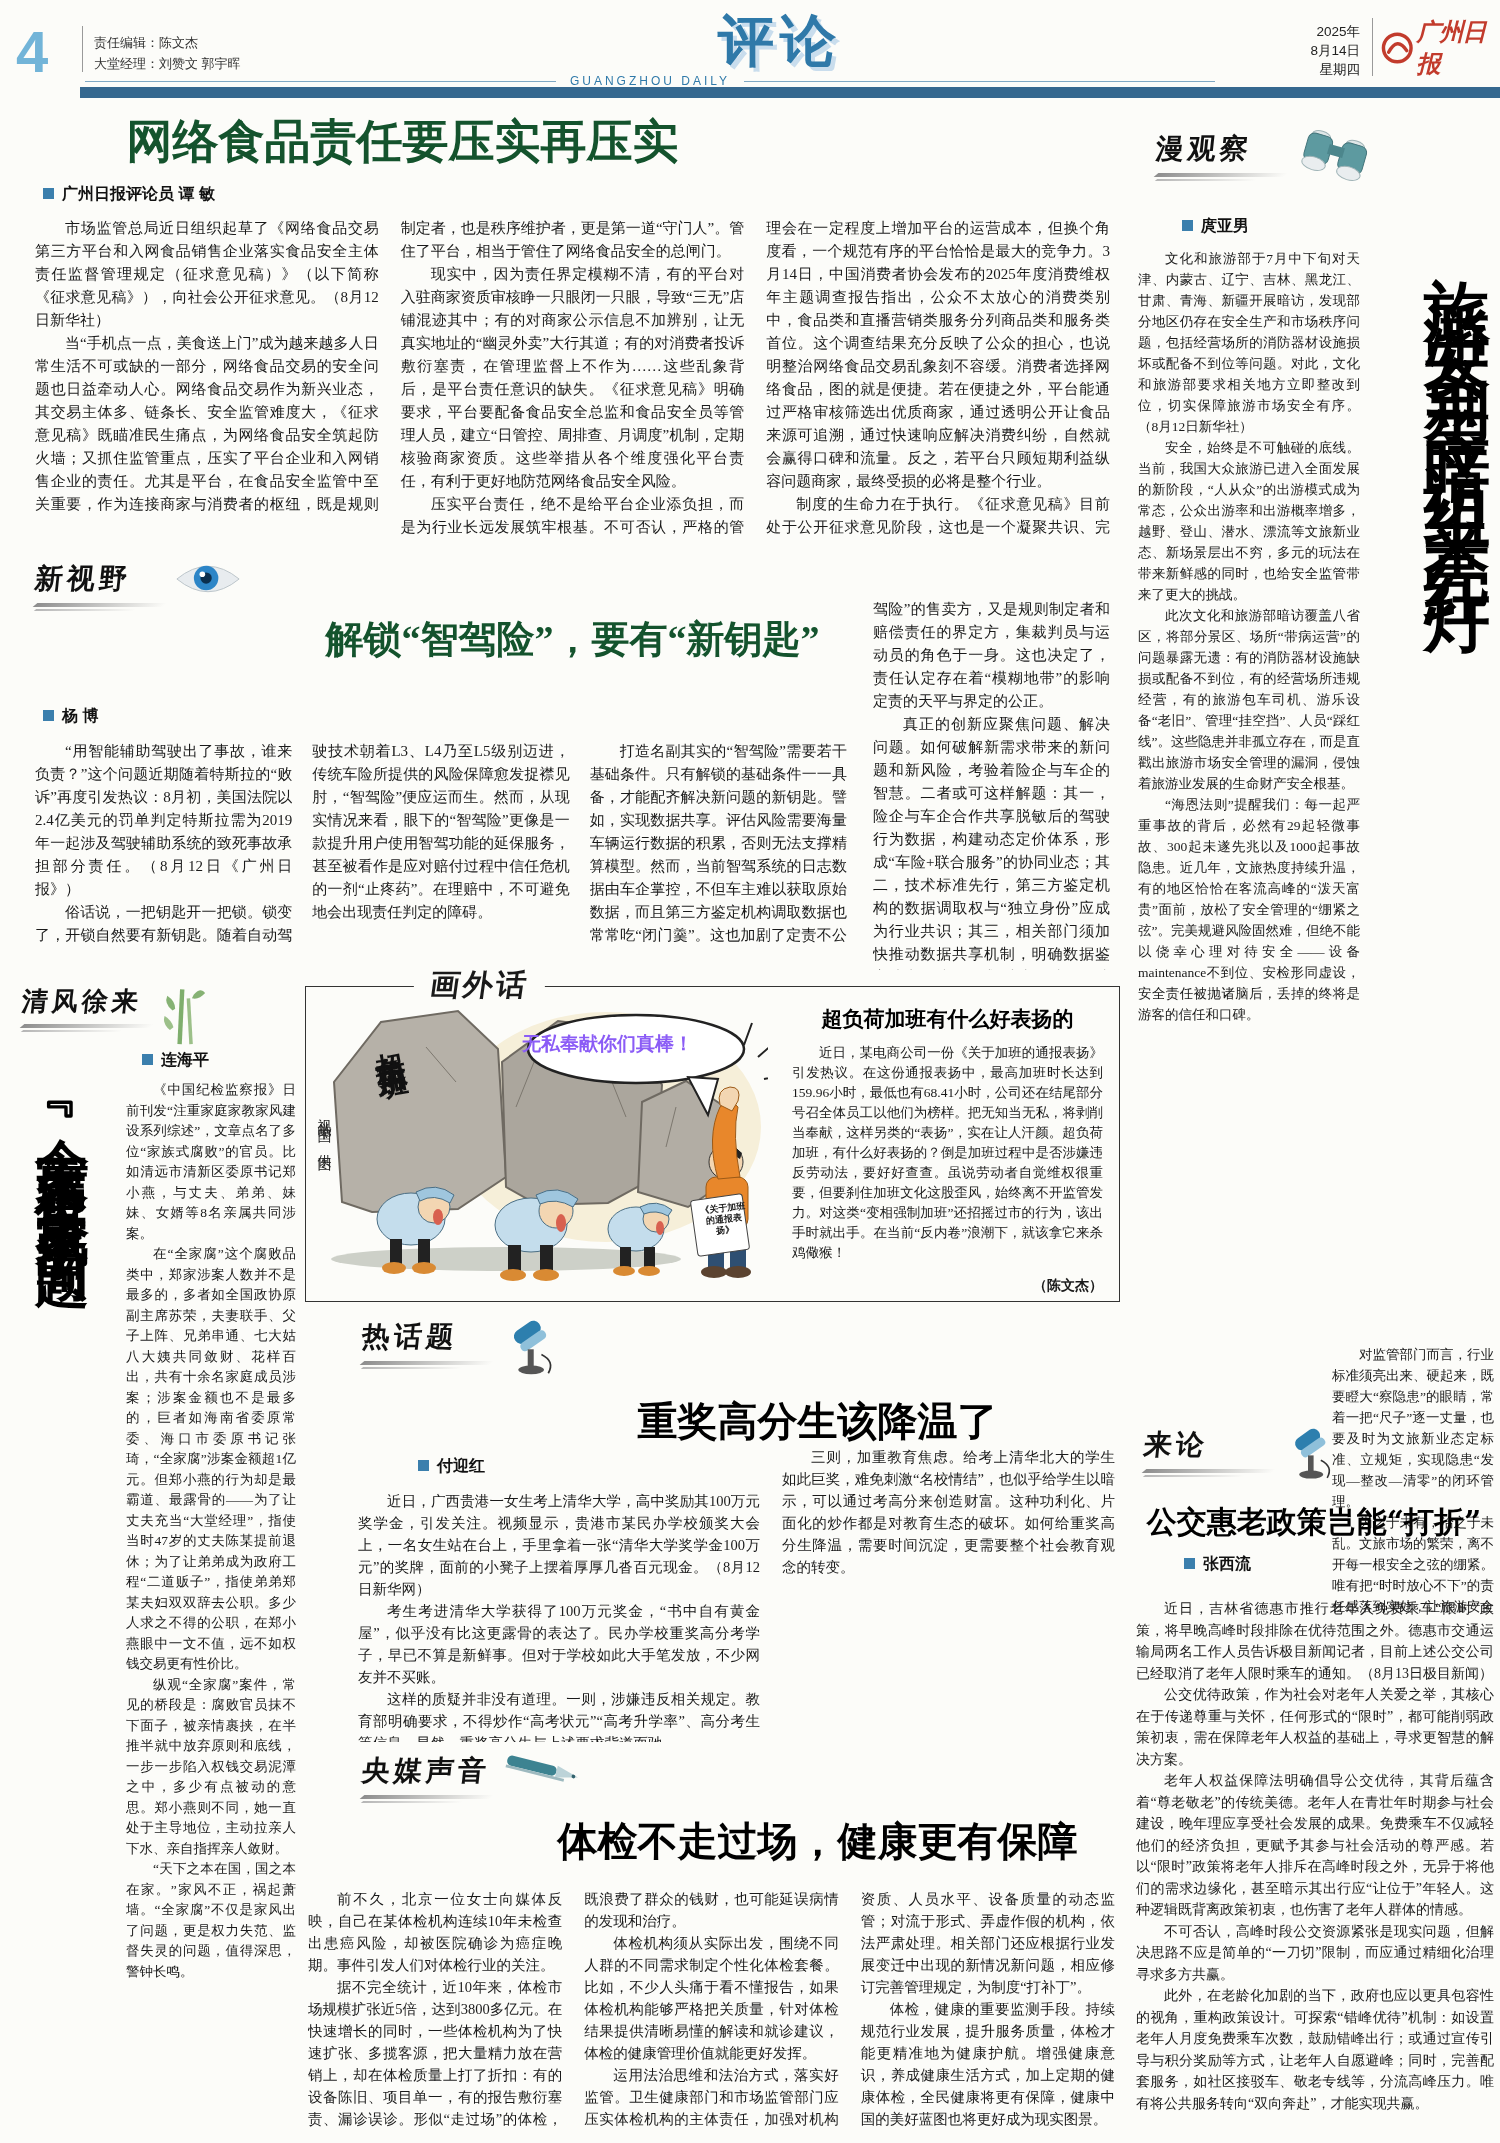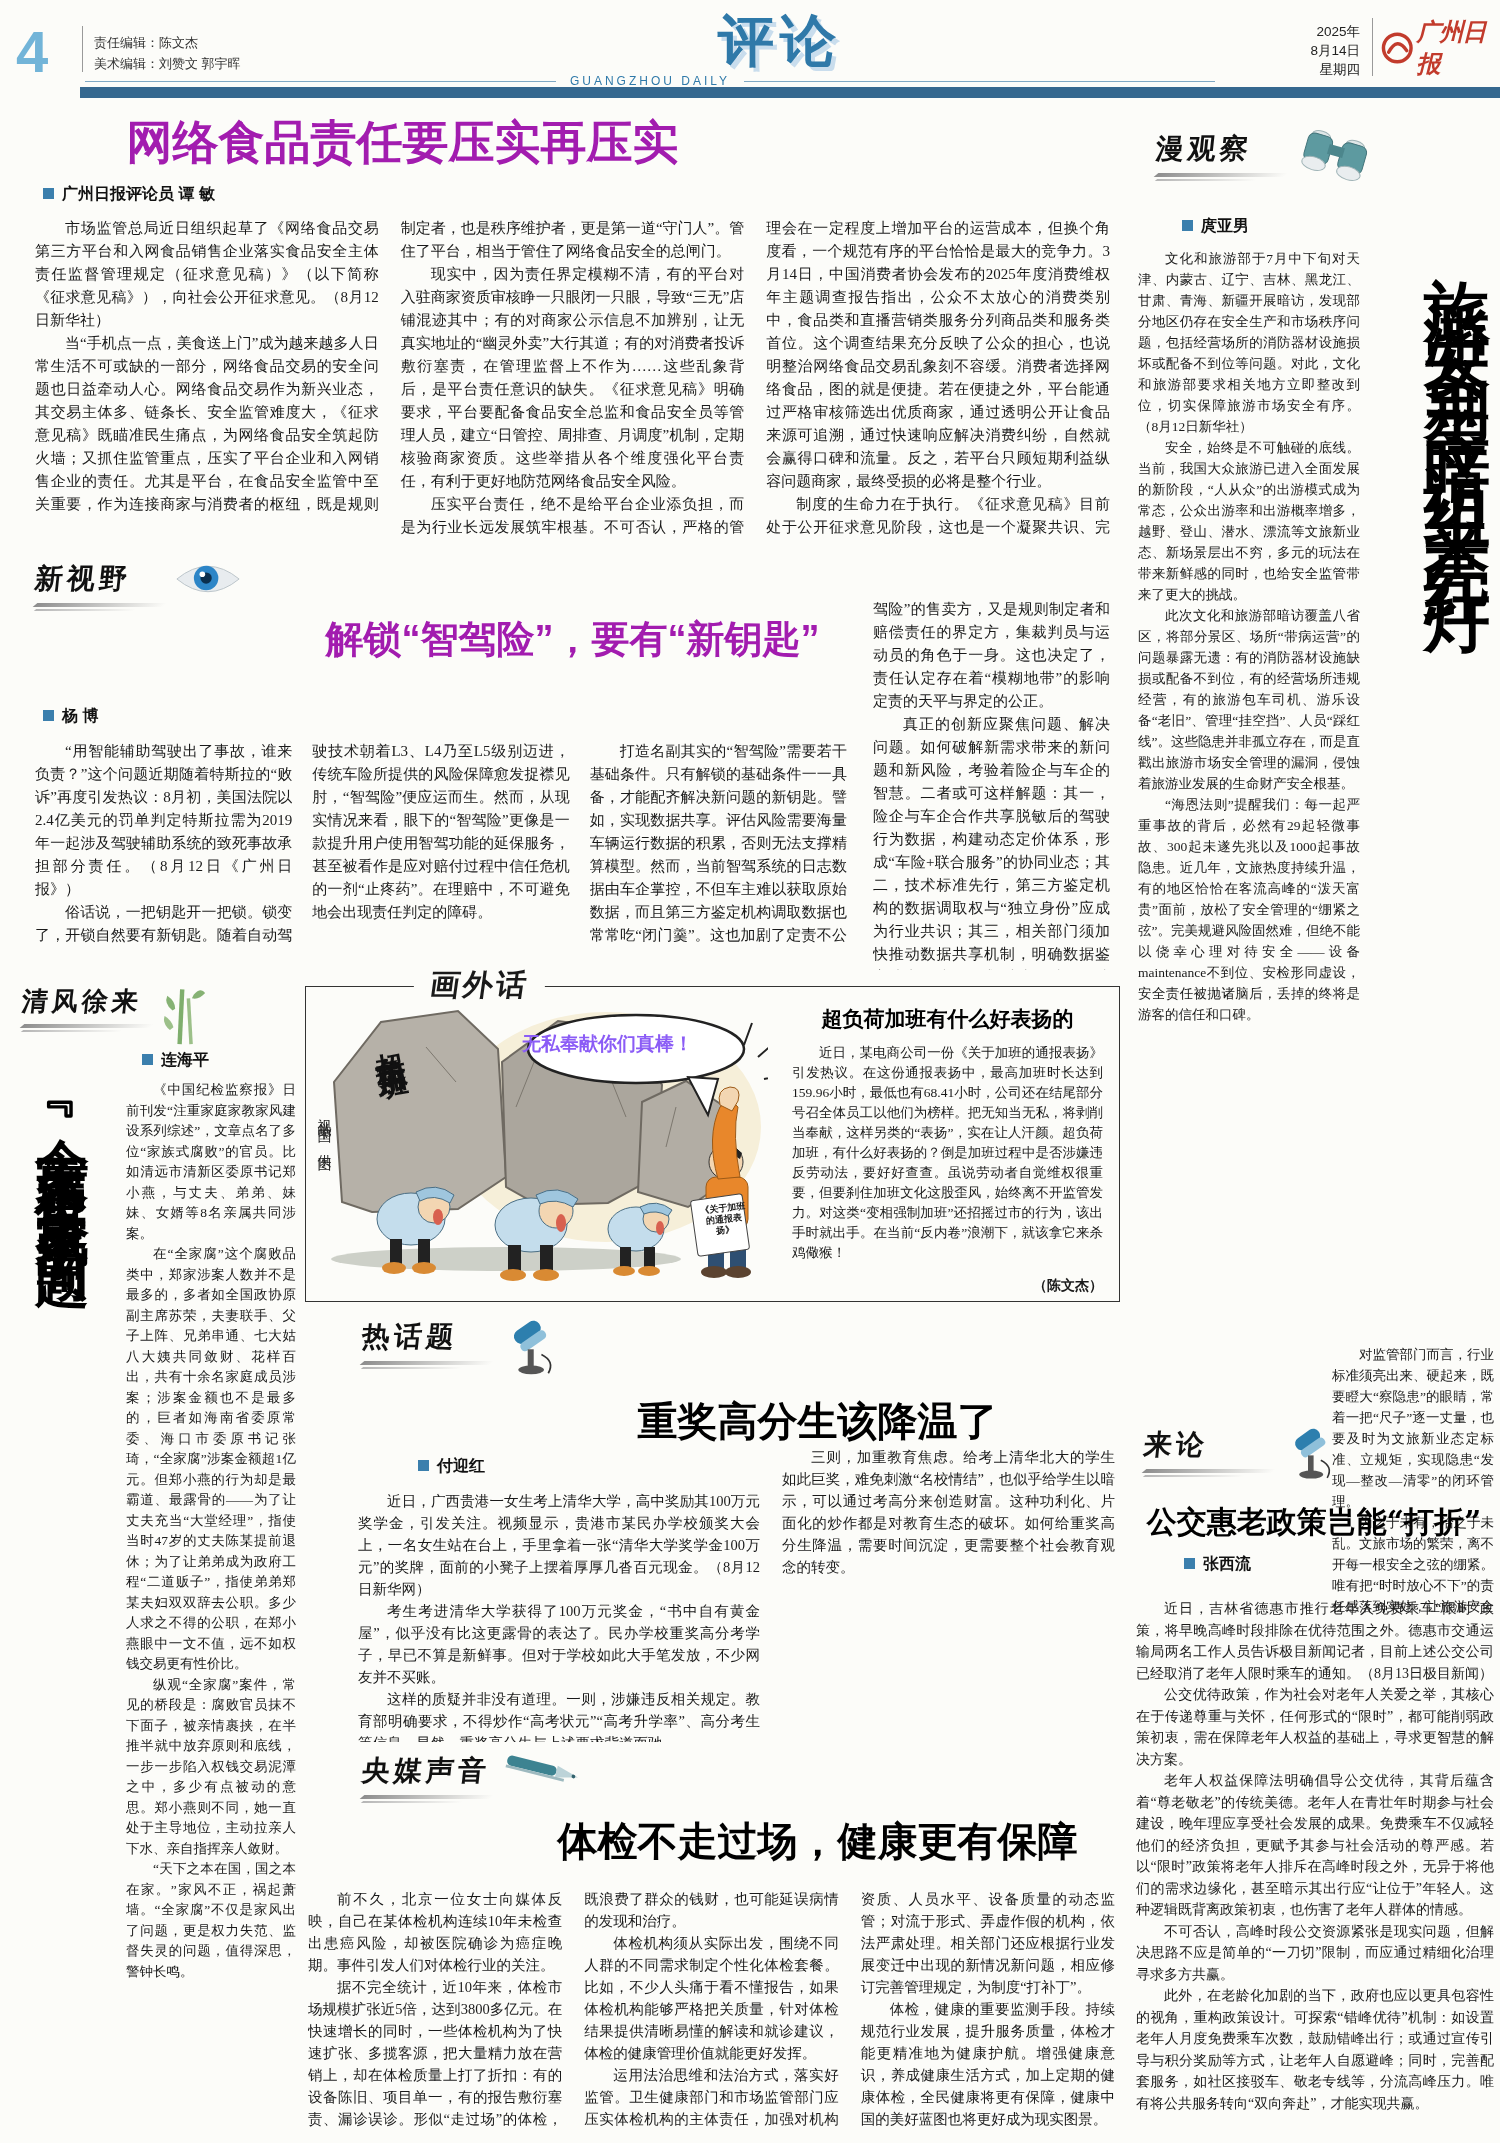--- a/index.html
+++ b/index.html
@@ -25,21 +25,21 @@
   .swoosh{height:4px;width:130px;background:linear-gradient(90deg,#8d8d8d,rgba(200,200,200,0));
           transform:skewX(-50deg);margin-top:5px;}
   .swoosh2{height:2px;width:100px;background:linear-gradient(90deg,#b5b5b5,rgba(220,220,220,0));
           transform:skewX(-50deg);margin-top:2px;}
   .labelrow{display:flex;align-items:flex-start;gap:10px;}
   .byline{font:700 16px "Liberation Sans",sans-serif;color:#111;white-space:nowrap;}
   .byline .sq{display:inline-block;width:11px;height:11px;background:#3b7fad;margin-right:8px;}
   .bodytxt{text-align:justify;overflow:hidden;}
   .bodytxt p{margin:0;text-indent:2em;}
   .noindent-first p:first-child{text-indent:0;}
-  .headline-sans{font-family:Liberation Sans, sans-serif;font-weight:900;color:#a21caf;}
+  .headline-sans{font-family:Liberation Serif, serif;font-weight:900;color:#14532d;}
   .headline-serif{font-family:"DejaVu Serif",serif;font-weight:900;color:#000;}
   .vert{writing-mode:vertical-rl;text-orientation:upright;color:#000;}
   
   #lead{left:35px;top:102px;width:1075px;height:452px;}
   #lead h1{margin:12px 340px 0 0;text-align:center;font-size:46px;line-height:56px;}
   #lead .byline{margin:14px 0 0 8px;}
   #lead .cols{margin-top:12px;height:344px;column-count:3;column-gap:22px;font-size:15px;line-height:23px;}
   
   #nv{left:35px;top:556px;width:1075px;height:420px;}
   #nv .labelrow{position:absolute;left:0;top:4px;}
@@ -100,21 +100,21 @@
 </style>
 </head>
 <body>
 
 <div id="page">
 
   <div class="abs" id="pagenum">4</div>
   <div class="abs vline" style="left:82px;top:26px;height:46px;"></div>
   <div class="abs" id="editors">
     <div>责任编辑：陈文杰</div>
-    <div>美术编辑：刘赞文 郭宇晖</div>
+    <div>大堂经理：刘赞文 郭宇晖</div>
   </div>
   <div class="abs" id="masthead">评论</div>
   <div class="abs" id="gzline">
     <div class="rule"></div>
     <div class="en">GUANGZHOU DAILY</div>
     <div class="rule"></div>
   </div>
   <div class="abs" id="dateblock">
     <div>2025年</div>
     <div>8月14日</div>

